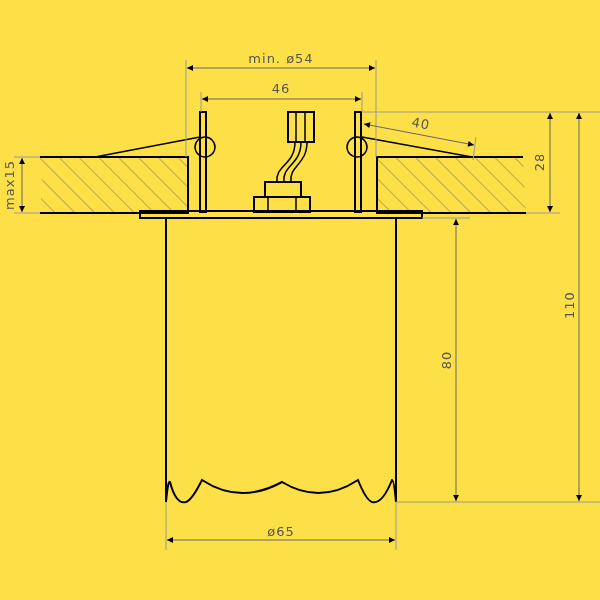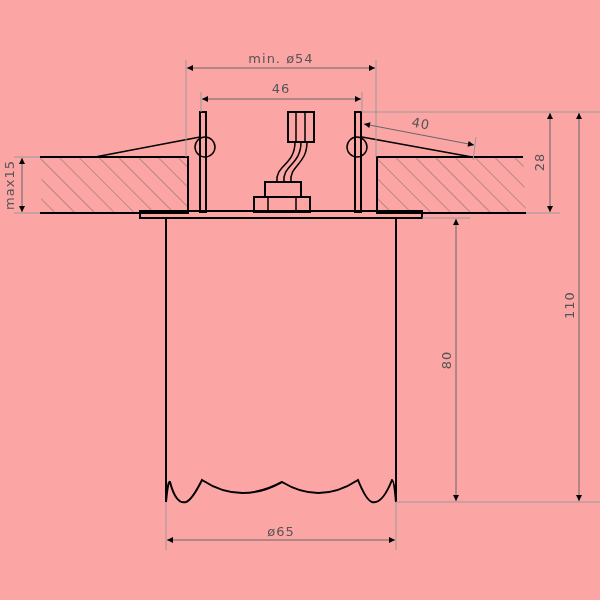--- a/index.html
+++ b/index.html
@@ -1,16 +1,16 @@
 <!DOCTYPE html>
 <html><head>
 <meta charset="utf-8">
 <style>
   html, body { margin: 0; padding: 0; background: #ffffff; }
-  #canvas { position: relative; width: 600px; height: 600px; background: #fca5a5; overflow: hidden; }
+  #canvas { position: relative; width: 600px; height: 600px; background: #fde047; overflow: hidden; }
   svg { display: block; }
   .dim-text { font-family: "DejaVu Sans", sans-serif; font-size: 13px; fill: #555555; font-weight: normal; letter-spacing: 1px; }
   .thick { stroke: #000; stroke-width: 2; fill: none; }
   .thin { stroke: #666; stroke-width: 1; fill: none; }
   .ext { stroke: #999; stroke-width: 1; fill: none; }
   .hatch { stroke: #555; stroke-width: 0.8; }
 </style>
 </head>
 <body>
 

